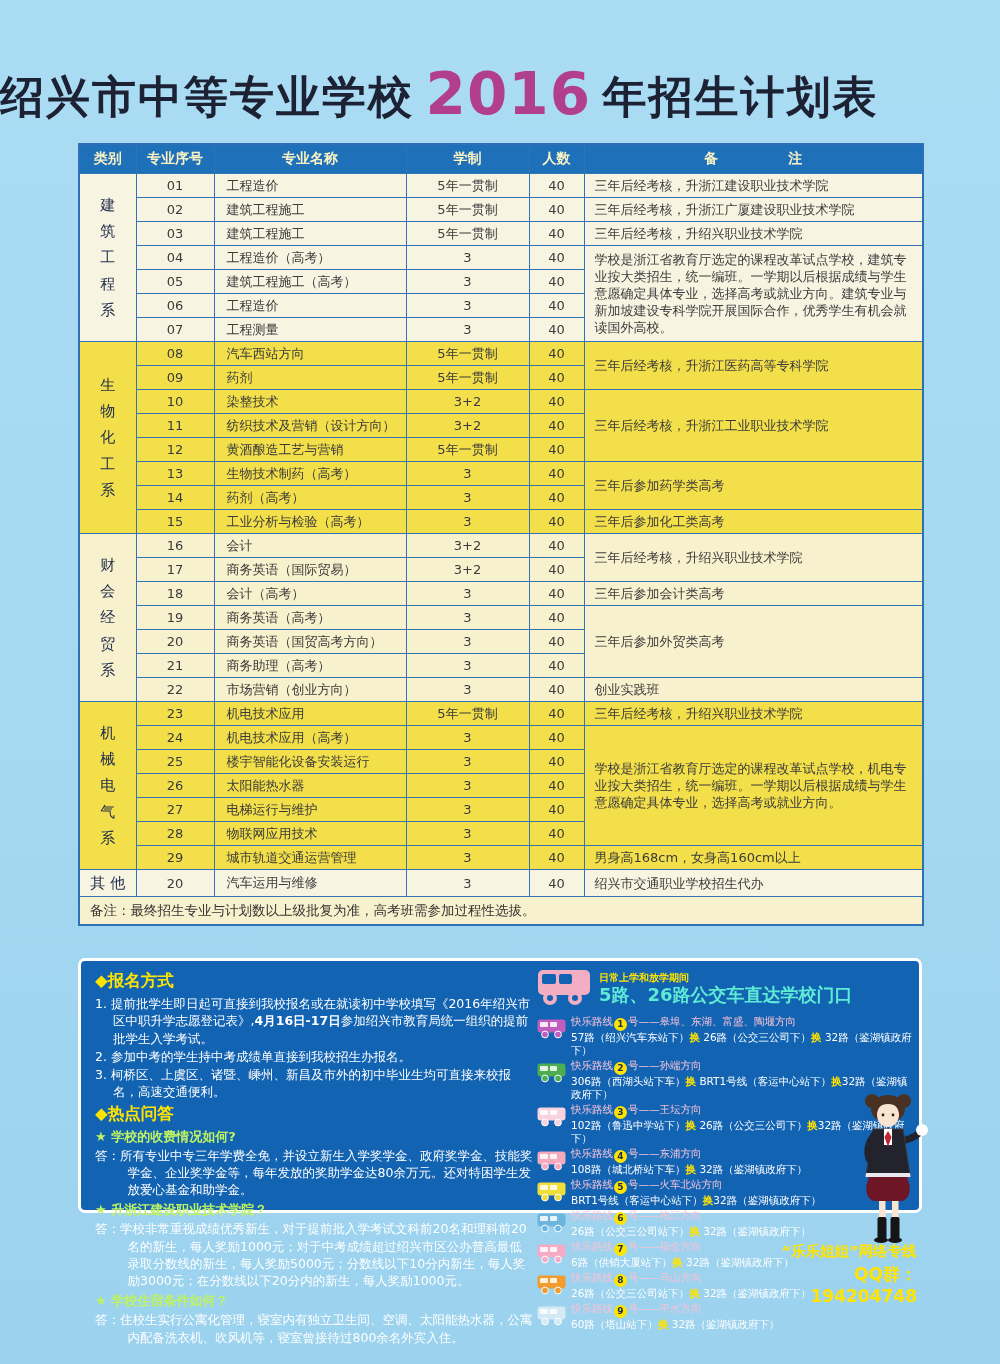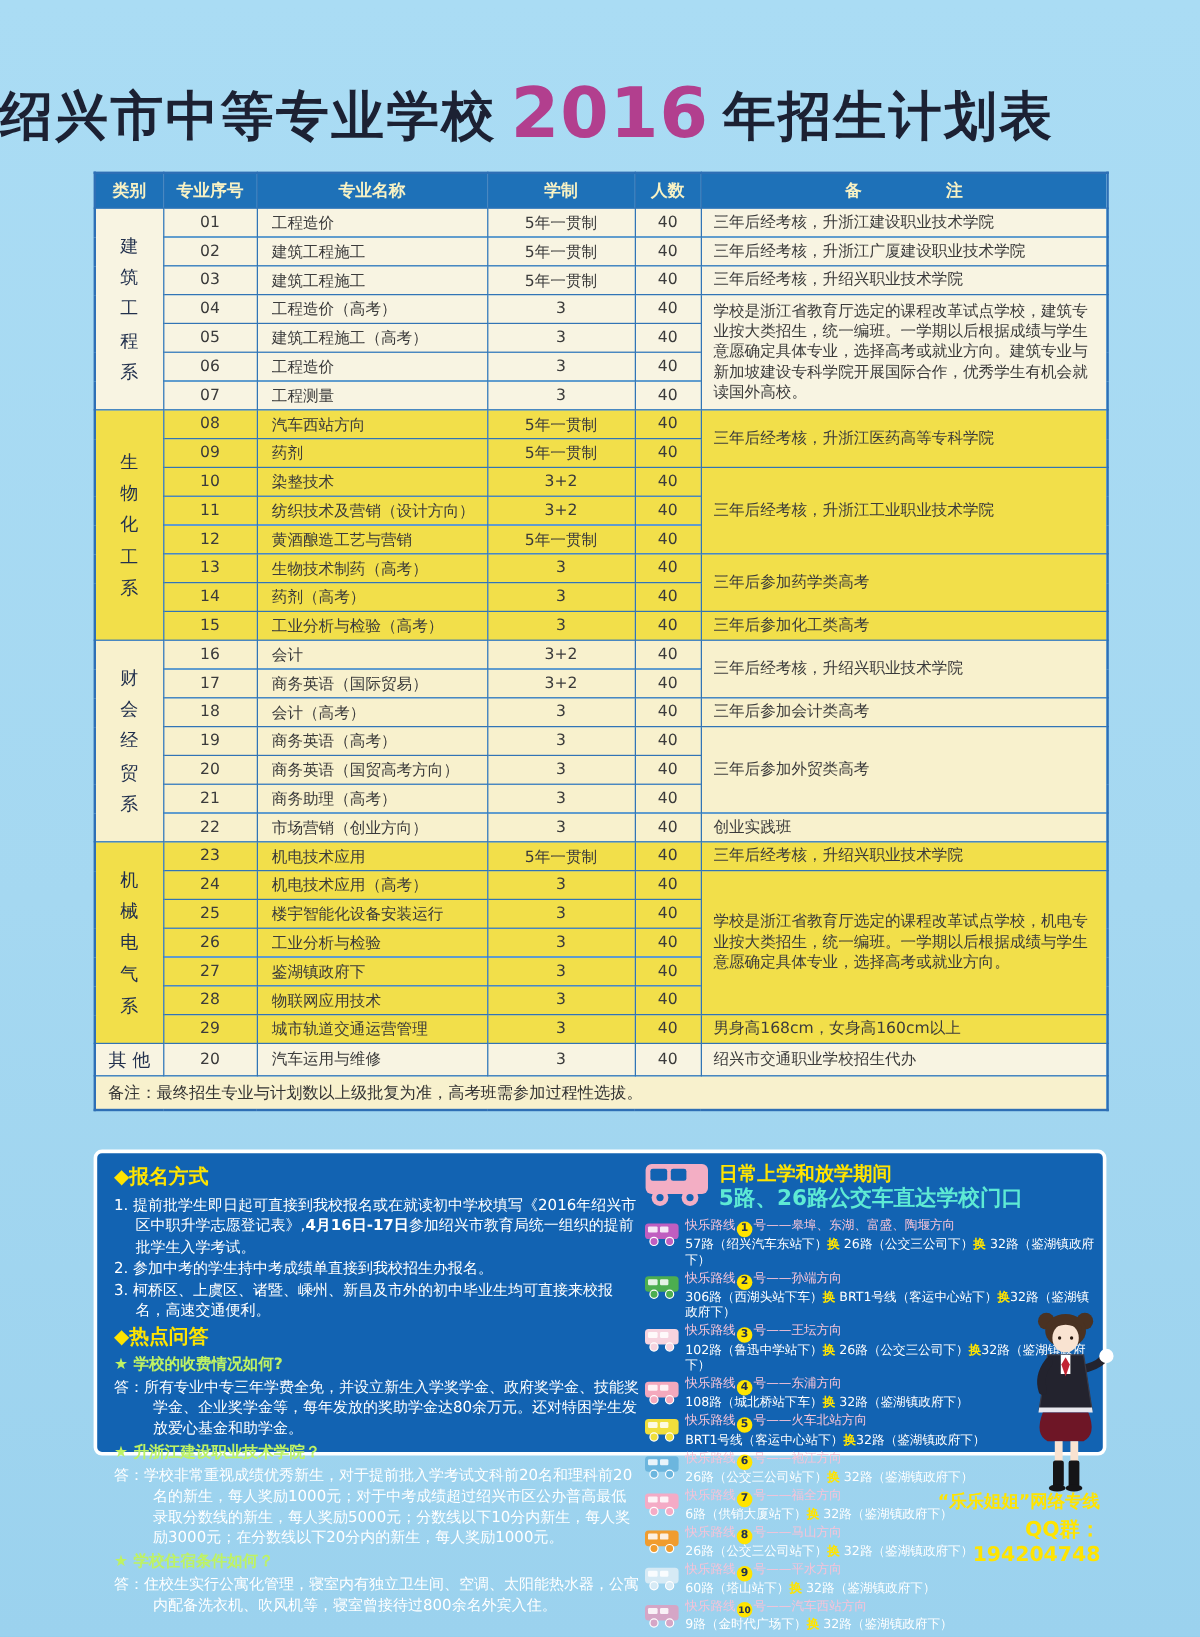--- a/index.html
+++ b/index.html
@@ -73,21 +73,21 @@
   .apply-item b{font-weight:bold;}
   .qa-q{color:#bef264;font-size:13px;font-weight:bold;margin:3px 0 1px 0;}
   .qa-a{
     font-size:12.5px;line-height:1.38;color:#fff;
     padding-left:2.6em;text-indent:-2.6em;
   }
   
   .panel-right{position:absolute;left:456px;top:6px;width:380px;}
   .bus-header{display:flex;align-items:center;margin-bottom:4px;}
   .bus-header .big-bus{flex:0 0 62px;}
-  .bus-title1{color:#ffe400;font-size:16px;font-weight:bold;line-height:1.25;}
+  .bus-title1{color:#ffe400;font-size:10px;font-weight:bold;line-height:1.25;}
   .bus-title2{color:#5eead4;font-size:18px;font-weight:bold;line-height:1.25;}
   .route-item{display:flex;align-items:flex-start;margin-bottom:2px;}
   .route-icon{flex:0 0 34px;padding-top:3px;}
   .route-text{font-size:10.5px;line-height:13px;}
   .route-title{color:#f6c3d8;}
   .route-detail{color:#ffffff;}
   .route-detail .swap{color:#ffe400;font-weight:bold;}
   .route-badge{
     display:inline-block;width:13px;height:13px;border-radius:50%;
     background:#ffe400;color:#203050;font-weight:bold;
@@ -314,27 +314,27 @@
           <td class="cell-note" rowspan="5">学校是浙江省教育厅选定的课程改革试点学校，机电专业按大类招生，统一编班。一学期以后根据成绩与学生意愿确定具体专业，选择高考或就业方向。</td>
         </tr>
         <tr class="tone-yellow">
           <td class="cell-number">25</td>
           <td class="cell-major">楼宇智能化设备安装运行</td>
           <td class="cell-schedule">3</td>
           <td class="cell-count">40</td>
         </tr>
         <tr class="tone-yellow">
           <td class="cell-number">26</td>
-          <td class="cell-major">工业分析与检验</td>
+          <td class="cell-major">太阳能热水器</td>
           <td class="cell-schedule">3</td>
           <td class="cell-count">40</td>
         </tr>
         <tr class="tone-yellow">
           <td class="cell-number">27</td>
-          <td class="cell-major">鉴湖镇政府下</td>
+          <td class="cell-major">电梯运行与维护</td>
           <td class="cell-schedule">3</td>
           <td class="cell-count">40</td>
         </tr>
         <tr class="tone-yellow">
           <td class="cell-number">28</td>
           <td class="cell-major">物联网应用技术</td>
           <td class="cell-schedule">3</td>
           <td class="cell-count">40</td>
         </tr>
         <tr class="tone-yellow">
@@ -507,33 +507,20 @@
                 <rect x="3" y="4" width="8" height="5" rx="1" fill="#ffffff" opacity="0.85"></rect>
                 <rect x="13" y="4" width="7" height="5" rx="1" fill="#ffffff" opacity="0.85"></rect>
                 <circle cx="8" cy="16.5" r="3.4" fill="#d6eaf5" stroke="#ffffff" stroke-width="1"></circle>
                 <circle cx="21" cy="16.5" r="3.4" fill="#d6eaf5" stroke="#ffffff" stroke-width="1"></circle>
               </svg></span>
             <span class="route-text">
               <div class="route-title">快乐路线<span class="route-badge">9</span>号——平水方向</div>
               <div class="route-detail">60路（塔山站下）<span class="swap">换</span> 32路（鉴湖镇政府下）</div>
             </span>
           </div>
-          <div class="route-item">
-            <span class="route-icon"><svg width="30" height="21" viewBox="0 0 30 21">
-                <rect x="0.5" y="1.5" width="28" height="13" rx="3" fill="#d5a6c6"></rect>
-                <rect x="3" y="4" width="8" height="5" rx="1" fill="#ffffff" opacity="0.85"></rect>
-                <rect x="13" y="4" width="7" height="5" rx="1" fill="#ffffff" opacity="0.85"></rect>
-                <circle cx="8" cy="16.5" r="3.4" fill="#d5a6c6" stroke="#ffffff" stroke-width="1"></circle>
-                <circle cx="21" cy="16.5" r="3.4" fill="#d5a6c6" stroke="#ffffff" stroke-width="1"></circle>
-              </svg></span>
-            <span class="route-text">
-              <div class="route-title">快乐路线<span class="route-badge" style="font-size: 7.5px;">10</span>号——汽车西站方向</div>
-              <div class="route-detail">9路（金时代广场下）<span class="swap">换</span> 32路（鉴湖镇政府下）</div>
-            </span>
-          </div>
         </div>
     </div>
 
     <div id="girl">
       <svg width="118" height="155" viewBox="0 0 118 155">
 
         <circle cx="43" cy="12" r="7" fill="#4a3222"></circle>
         <circle cx="75" cy="12" r="7" fill="#4a3222"></circle>
         <ellipse cx="59" cy="20" rx="17" ry="14" fill="#4a3222"></ellipse>
 

